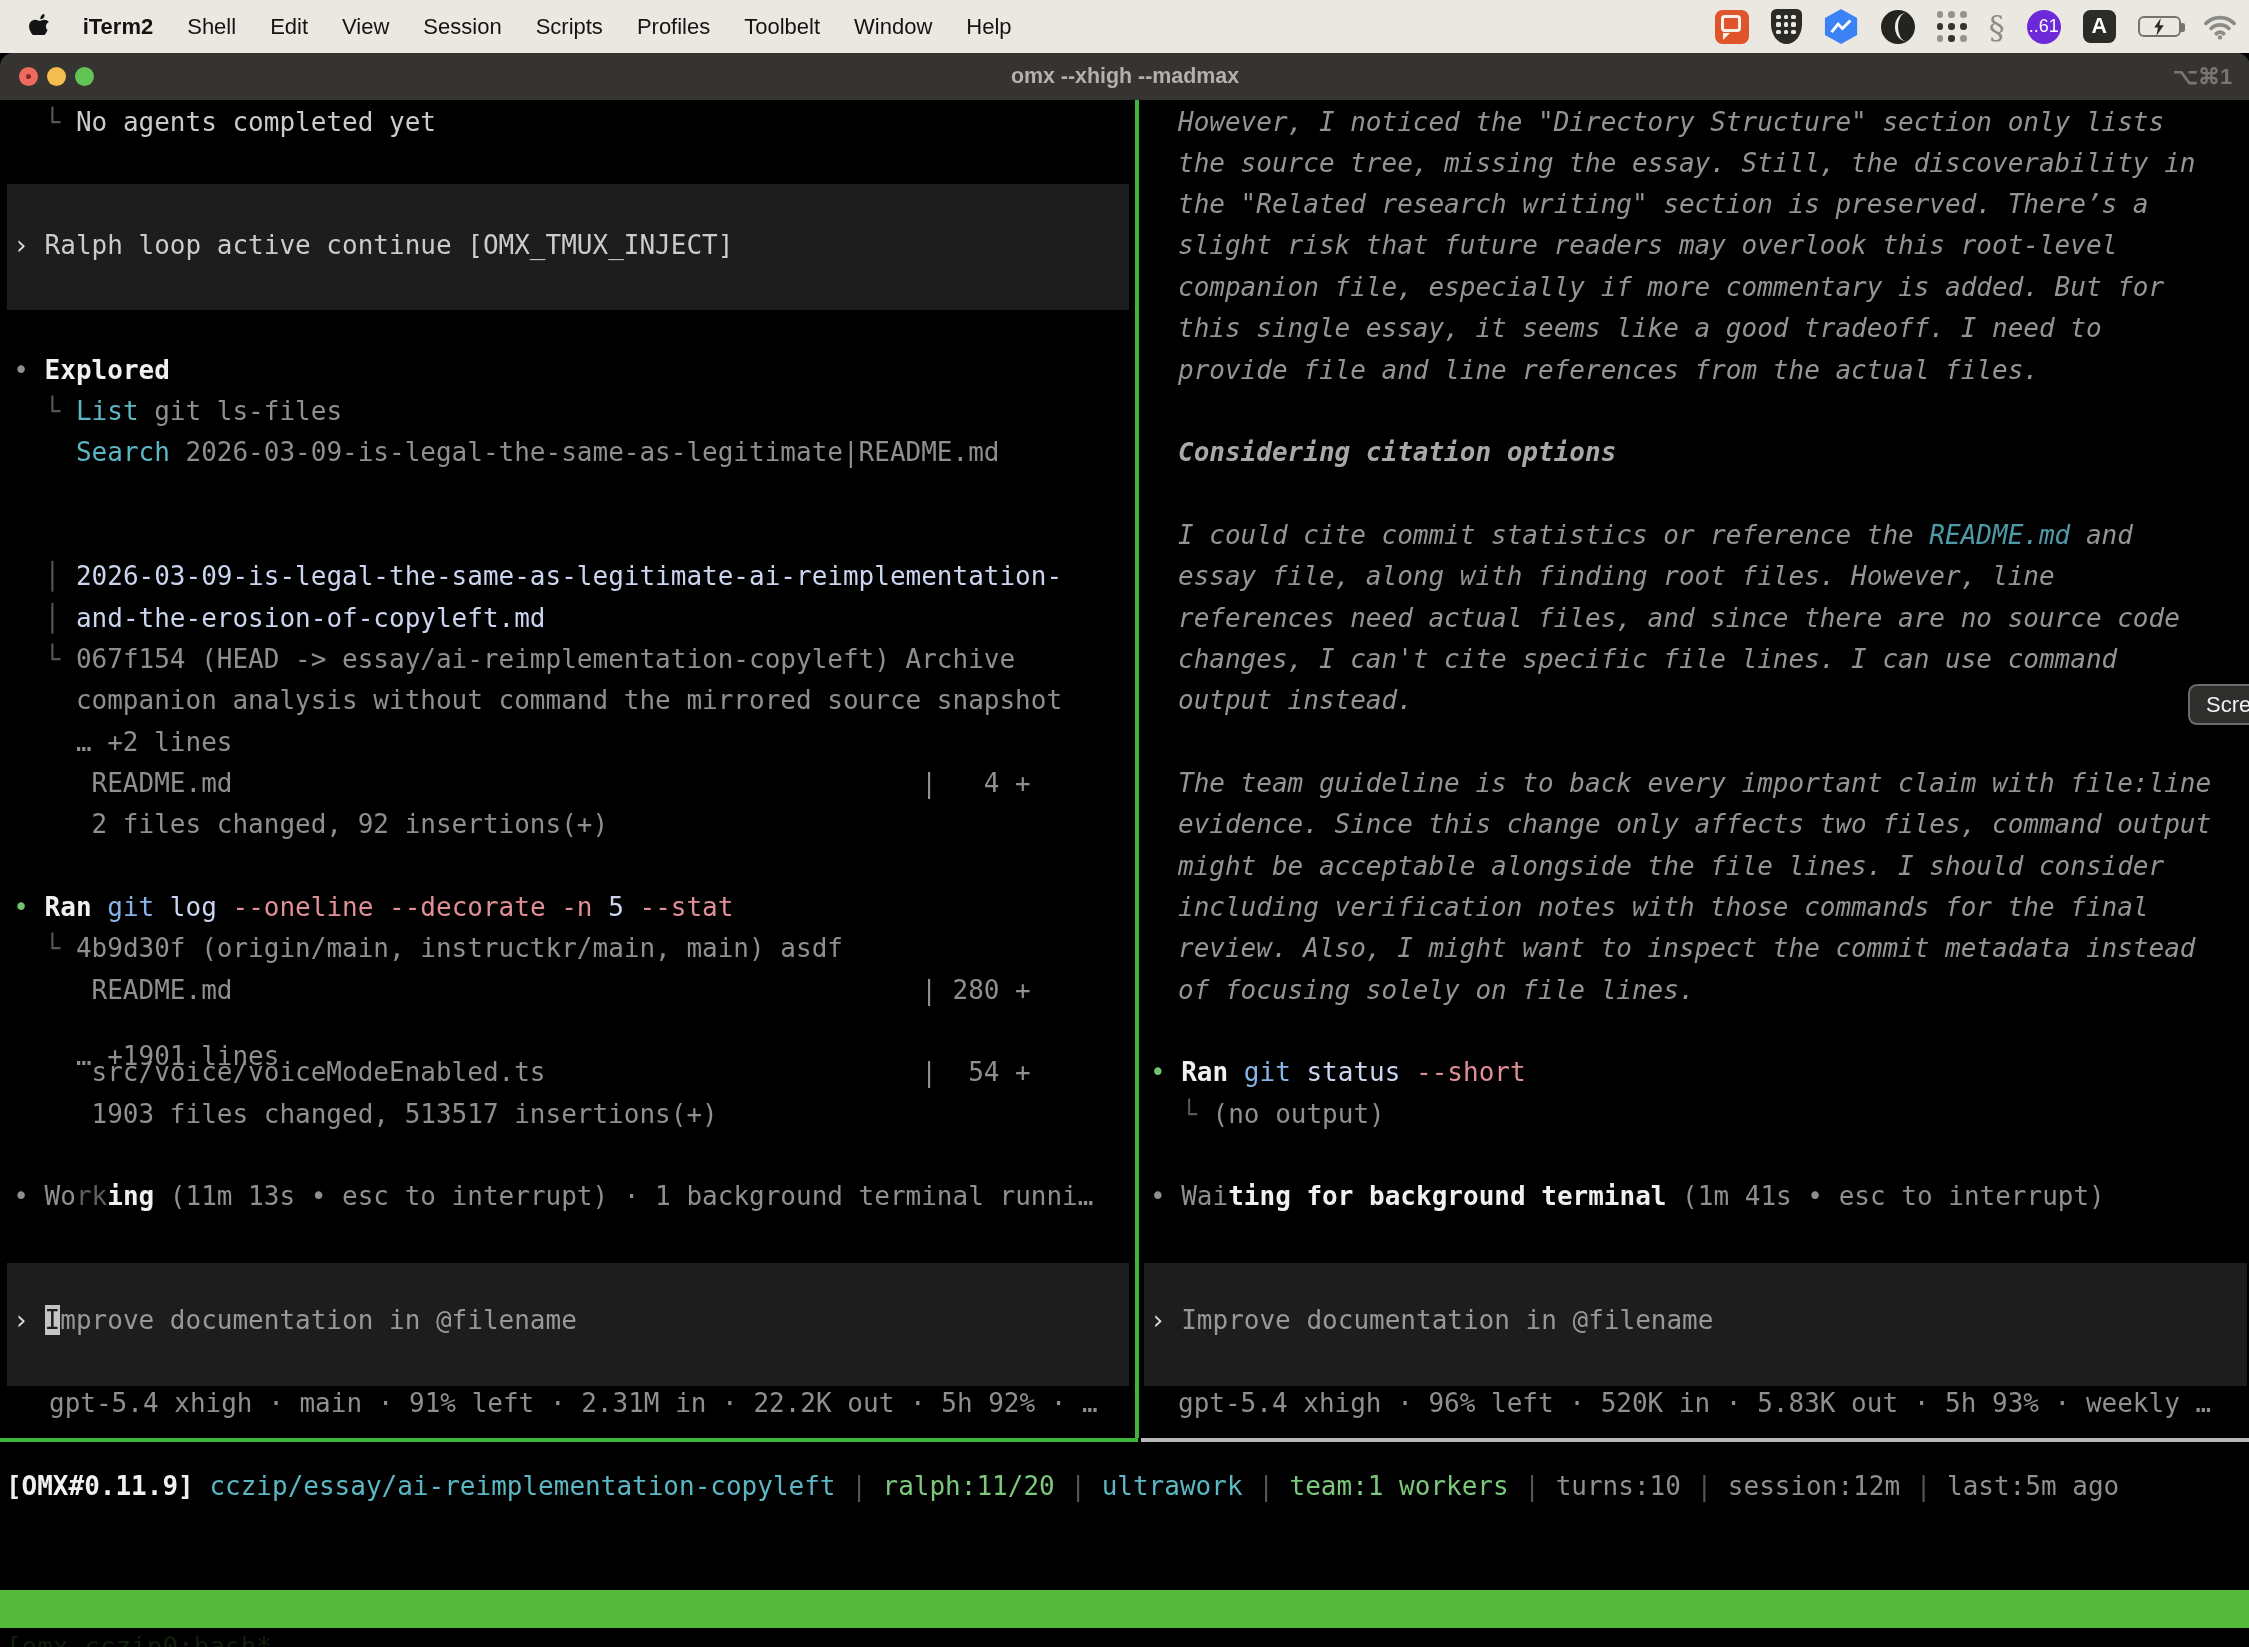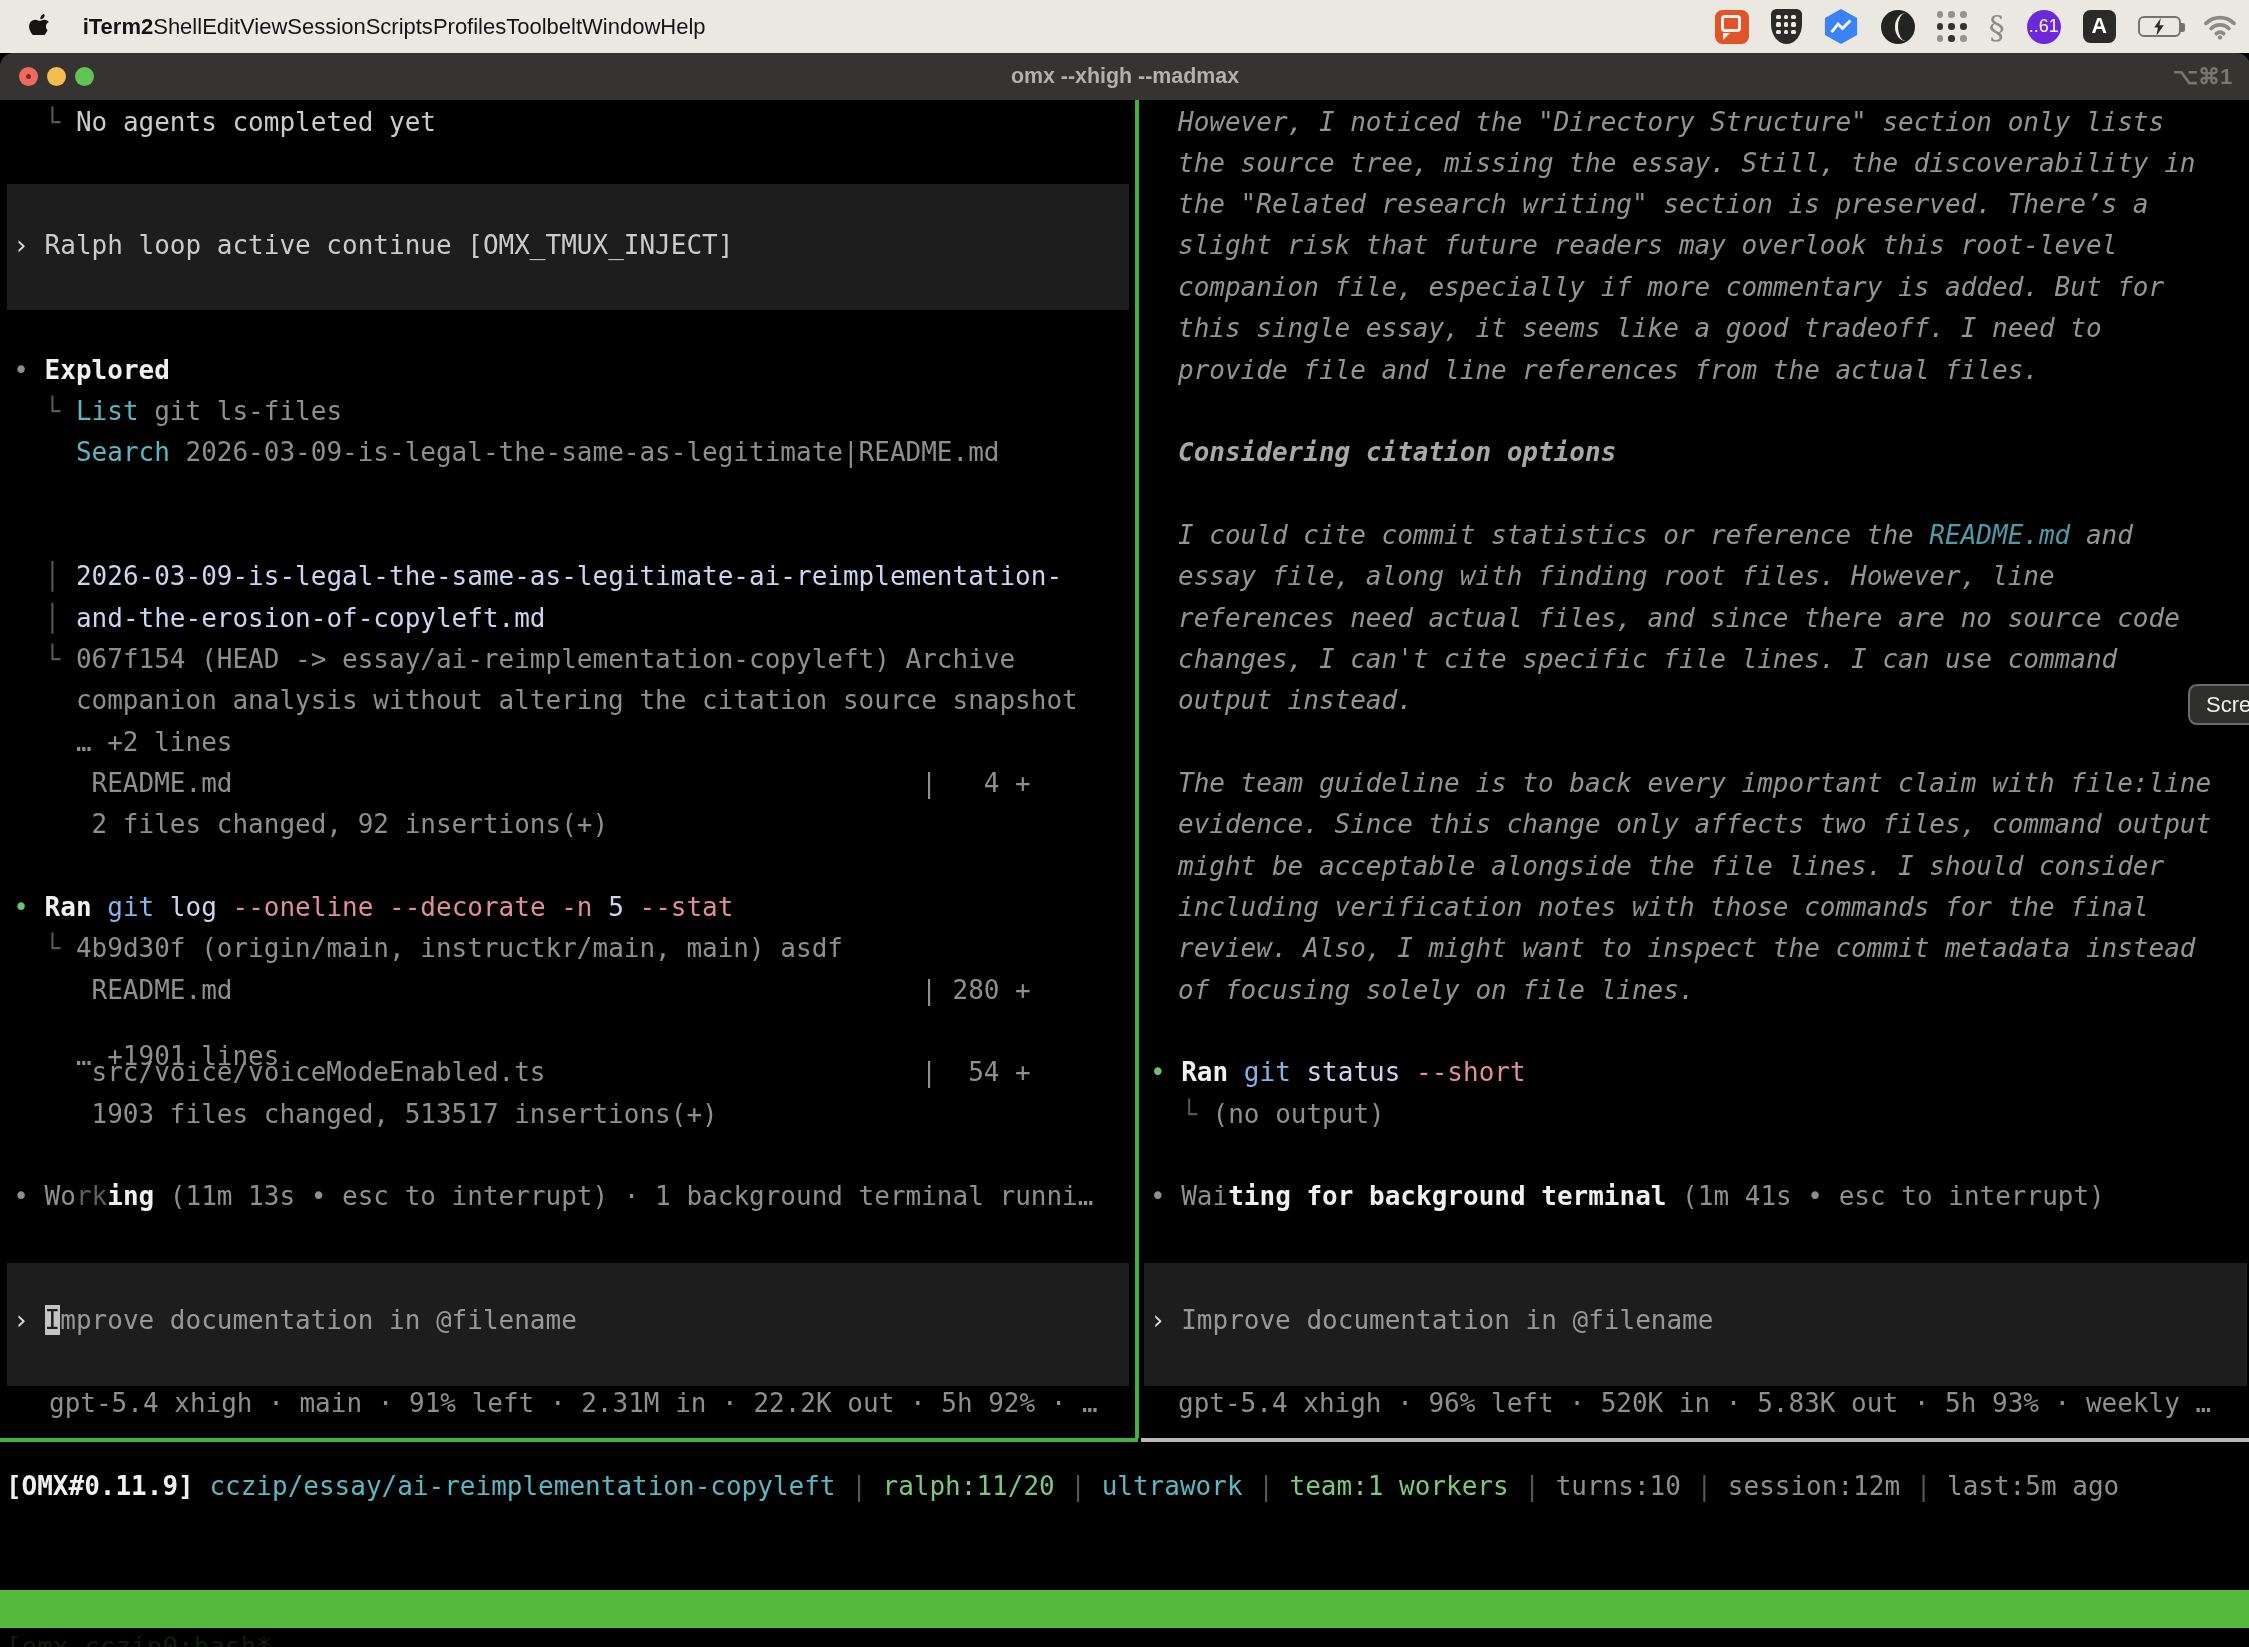--- a/index.html
+++ b/index.html
@@ -7,21 +7,21 @@
     --tmux-green:#55b93c; --border-active:#3db43d; --border-inactive:#b9b9b9;
   }
   *{margin:0;padding:0;box-sizing:border-box;}
   html,body{width:2250px;height:1648px;overflow:hidden;background:#000;}
   #screen{position:relative;width:2250px;height:1648px;background:var(--terminal-bg);font-family:"DejaVu Sans Mono",monospace;}
 
   
   #menubar{position:absolute;left:0;top:0;width:2250px;height:53px;background:var(--menubar-bg);
     display:flex;align-items:center;font-family:"Liberation Sans",sans-serif;font-size:22px;color:#141414;}
   #menu-left{display:flex;align-items:center;gap:34px;padding-left:28px;}
-  #menu-items{display:flex;align-items:flex-start;}
+  #menu-items{display:flex;align-items:flex-start;gap:34px;}
   .menu-item{white-space:nowrap;}
   .menu-item.bold{font-weight:bold;}
   #menu-right{margin-left:auto;display:flex;align-items:center;gap:22px;padding-right:13.3px;}
   .mb-ico{display:flex;align-items:center;justify-content:center;position:relative;}
   .ico-chat{width:34px;height:34px;border-radius:7.4px;background:#e0542c;position:relative;}
   .ico-chat .bubble{position:absolute;left:6.6px;top:5.9px;width:20px;height:17px;border:3px solid #f5f1ea;border-radius:3.7px;}
   .ico-chat .tail{position:absolute;left:8px;top:23.6px;width:0;height:0;border-left:7.4px solid #f5f1ea;border-bottom:7.4px solid transparent;}
   .ico-shield{width:31px;height:35px;background:#2b2b28;border-radius:5.9px 5.9px 55% 55%/5.9px 5.9px 62% 62%;display:flex;align-items:flex-start;justify-content:center;}
   .ico-shield .grid{margin-top:5.9px;display:grid;grid-template-columns:repeat(3,4.4px);grid-template-rows:repeat(3,4.4px);gap:3px;}
   .ico-shield .grid i{width:4.4px;height:4.4px;border-radius:1.5px;background:#ece9e2;}
@@ -177,21 +177,21 @@
       <div class="promptbox" id="box-ralph"></div>
       <div class="promptbox" id="box-input-left"></div>
     <div class="trow" style="top: 1.5px; left: 13.3px;"><span class="tree">  └ </span><span class="fg">No agents completed yet</span></div>
         <div class="trow" style="top: 125px; left: 13.3px;"><span class="prompt">› </span><span class="fg">Ralph loop active continue [OMX_TMUX_INJECT]</span></div>
         <div class="trow" style="top: 250px; left: 13.3px;"><span class="dim">• </span><span class="bw">Explored</span></div>
         <div class="trow" style="top: 291px; left: 13.3px;"><span class="tree">  └ </span><span class="cyan">List</span><span class="dim"> git ls-files</span></div>
         <div class="trow" style="top: 332px; left: 13.3px;"><span class="tree">    </span><span class="cyan">Search</span><span class="dim"> 2026-03-09-is-legal-the-same-as-legitimate|README.md</span></div>
         <div class="trow" style="top: 456px; left: 13.3px;"><span class="tree">  │ </span><span class="lav">2026-03-09-is-legal-the-same-as-legitimate-ai-reimplementation-</span></div>
         <div class="trow" style="top: 498px; left: 13.3px;"><span class="tree">  │ </span><span class="lav">and-the-erosion-of-copyleft.md</span></div>
         <div class="trow" style="top: 539px; left: 13.3px;"><span class="tree">  └ </span><span class="dim">067f154 (HEAD -&gt; essay/ai-reimplementation-copyleft) Archive</span></div>
-        <div class="trow" style="top: 580px; left: 13.3px;"><span class="dim">    companion analysis without altering the citation source snapshot</span></div>
+        <div class="trow" style="top: 580px; left: 13.3px;"><span class="dim">    companion analysis without command the mirrored source snapshot</span></div>
         <div class="trow" style="top: 622px; left: 13.3px;"><span class="dim">    … +2 lines</span></div>
         <div class="trow" style="top: 663px; left: 13.3px;"><span class="dim">     README.md                                            |   4 +</span></div>
         <div class="trow" style="top: 704px; left: 13.3px;"><span class="dim">     2 files changed, 92 insertions(+)</span></div>
         <div class="trow" style="top: 787px; left: 13.3px;"><span class="gbul">• </span><span class="bw">Ran </span><span class="blue">git </span><span class="lav">log </span><span class="pink">--oneline --decorate </span><span class="pink">-n </span><span class="lav">5 </span><span class="pink">--stat</span></div>
         <div class="trow" style="top: 828px; left: 13.3px;"><span class="tree">  └ </span><span class="dim">4b9d30f (origin/main, instructkr/main, main) asdf</span></div>
         <div class="trow" style="top: 870px; left: 13.3px;"><span class="dim">     README.md                                            | 280 +</span></div>
         <div class="trow" style="top: 911px; left: 13.3px; margin-top: 25px;"><span class="dim">    … +1901 lines</span></div>
         <div class="trow" style="top: 952px; left: 13.3px;"><span class="dim">     src/voice/voiceModeEnabled.ts                        |  54 +</span></div>
         <div class="trow" style="top: 994px; left: 13.3px;"><span class="dim">     1903 files changed, 513517 insertions(+)</span></div>
         <div class="trow" style="top: 1076px; left: 13.3px;"><span class="dim">• </span><span class="dim">Wo</span><span class="dim2">rk</span><span class="bw">ing</span><span class="dim"> (11m 13s • esc to interrupt) · 1 background terminal runni…</span></div>

